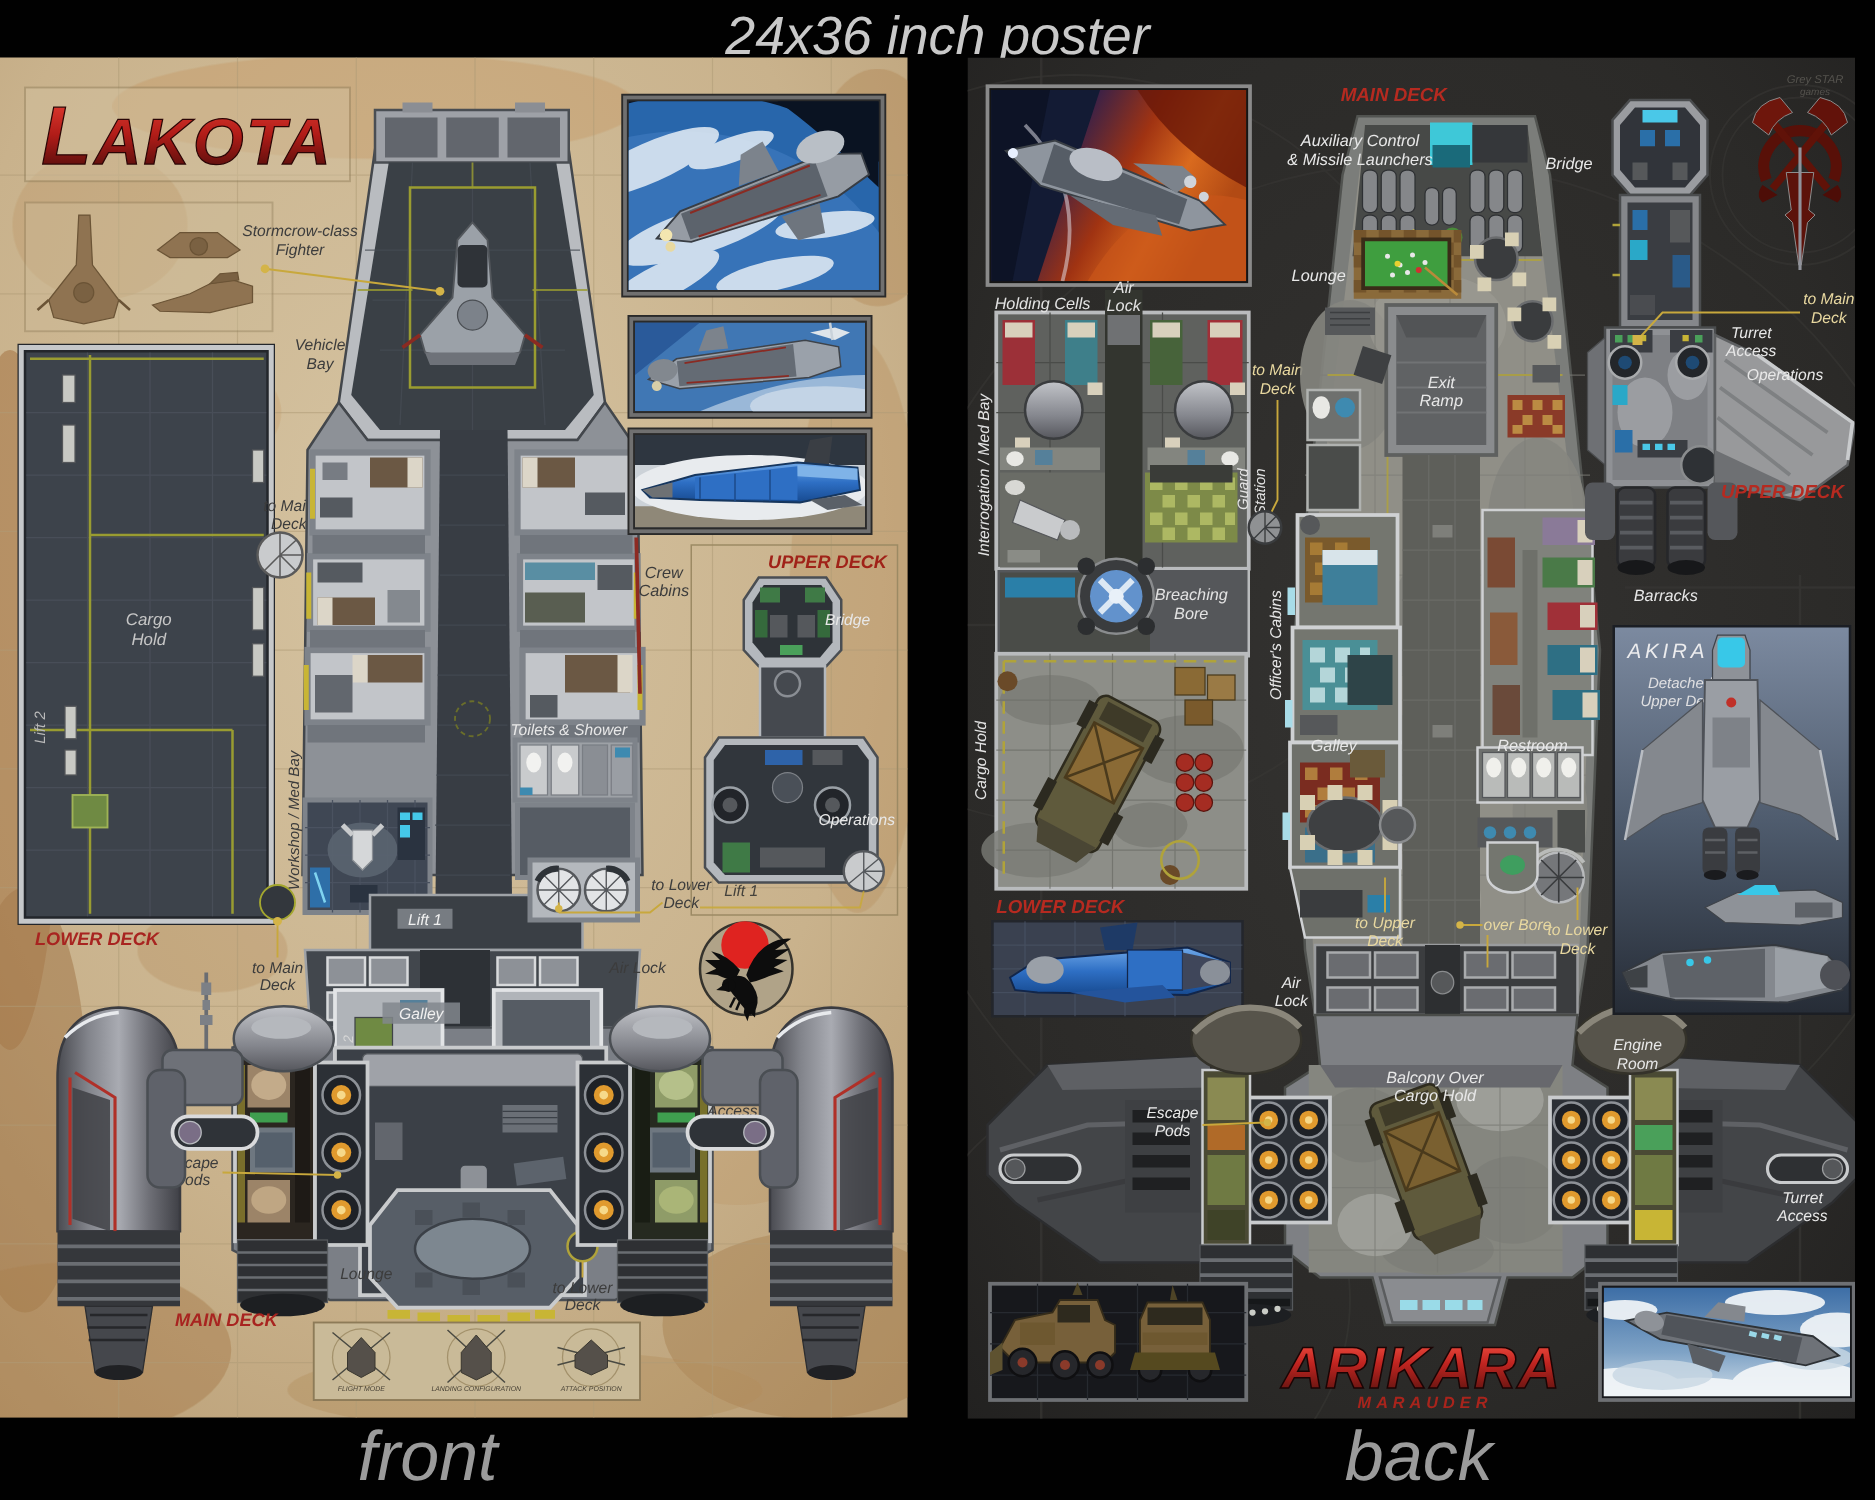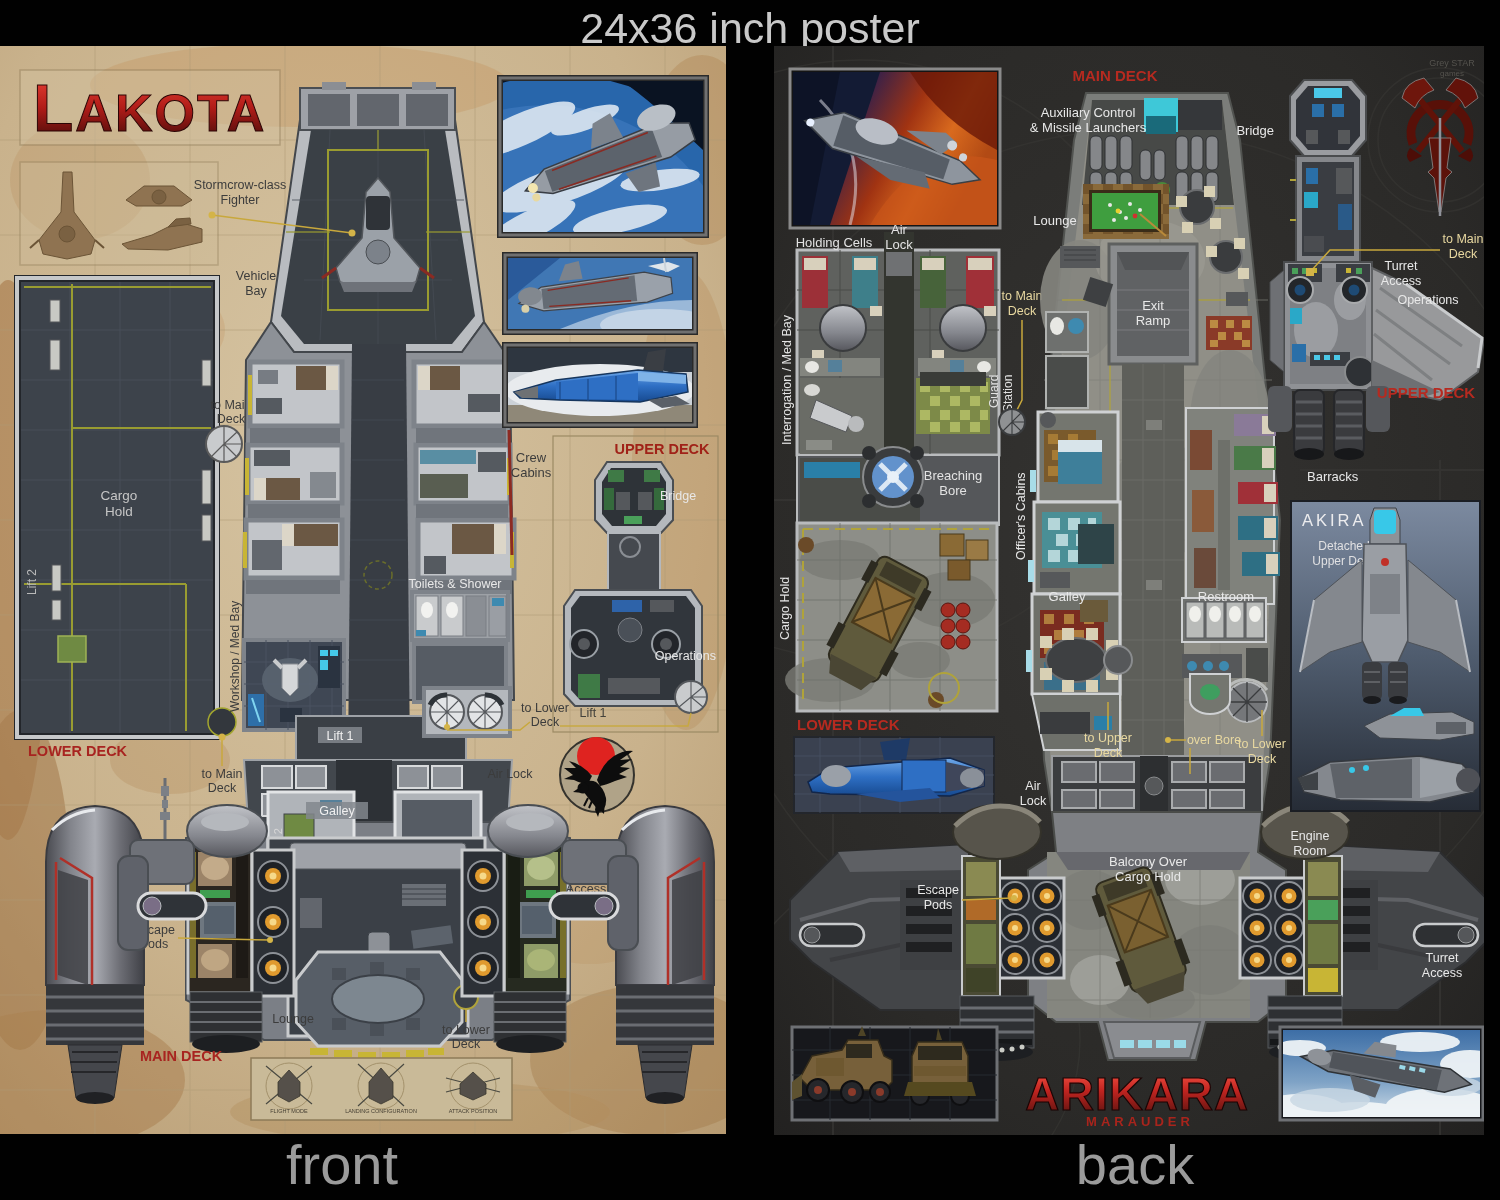--- a/index.html
+++ b/index.html
@@ -1,17 +1,17 @@
 <!DOCTYPE html>
 <html><head>
 <meta charset="utf-8">
 <style>
   html,body{margin:0;padding:0;background:#000;}
   .page{position:relative;width:1500px;height:1200px;background:#000;overflow:hidden;
-        font-family:"Liberation Sans", sans-serif;}
+        font-family:"Liberation Sans", sans-serif;font-style:italic;}
   svg{display:block;}
   text{font-family:"Liberation Sans", sans-serif;}
 </style>
 </head>
 <body>
 <div class="page">
 <svg width="1500" height="1200" viewBox="0 0 1500 1200">
 <defs>
   <radialGradient id="parch" cx="0.45" cy="0.35" r="0.95">
     <stop offset="0" stop-color="#d5c3a1"></stop>

